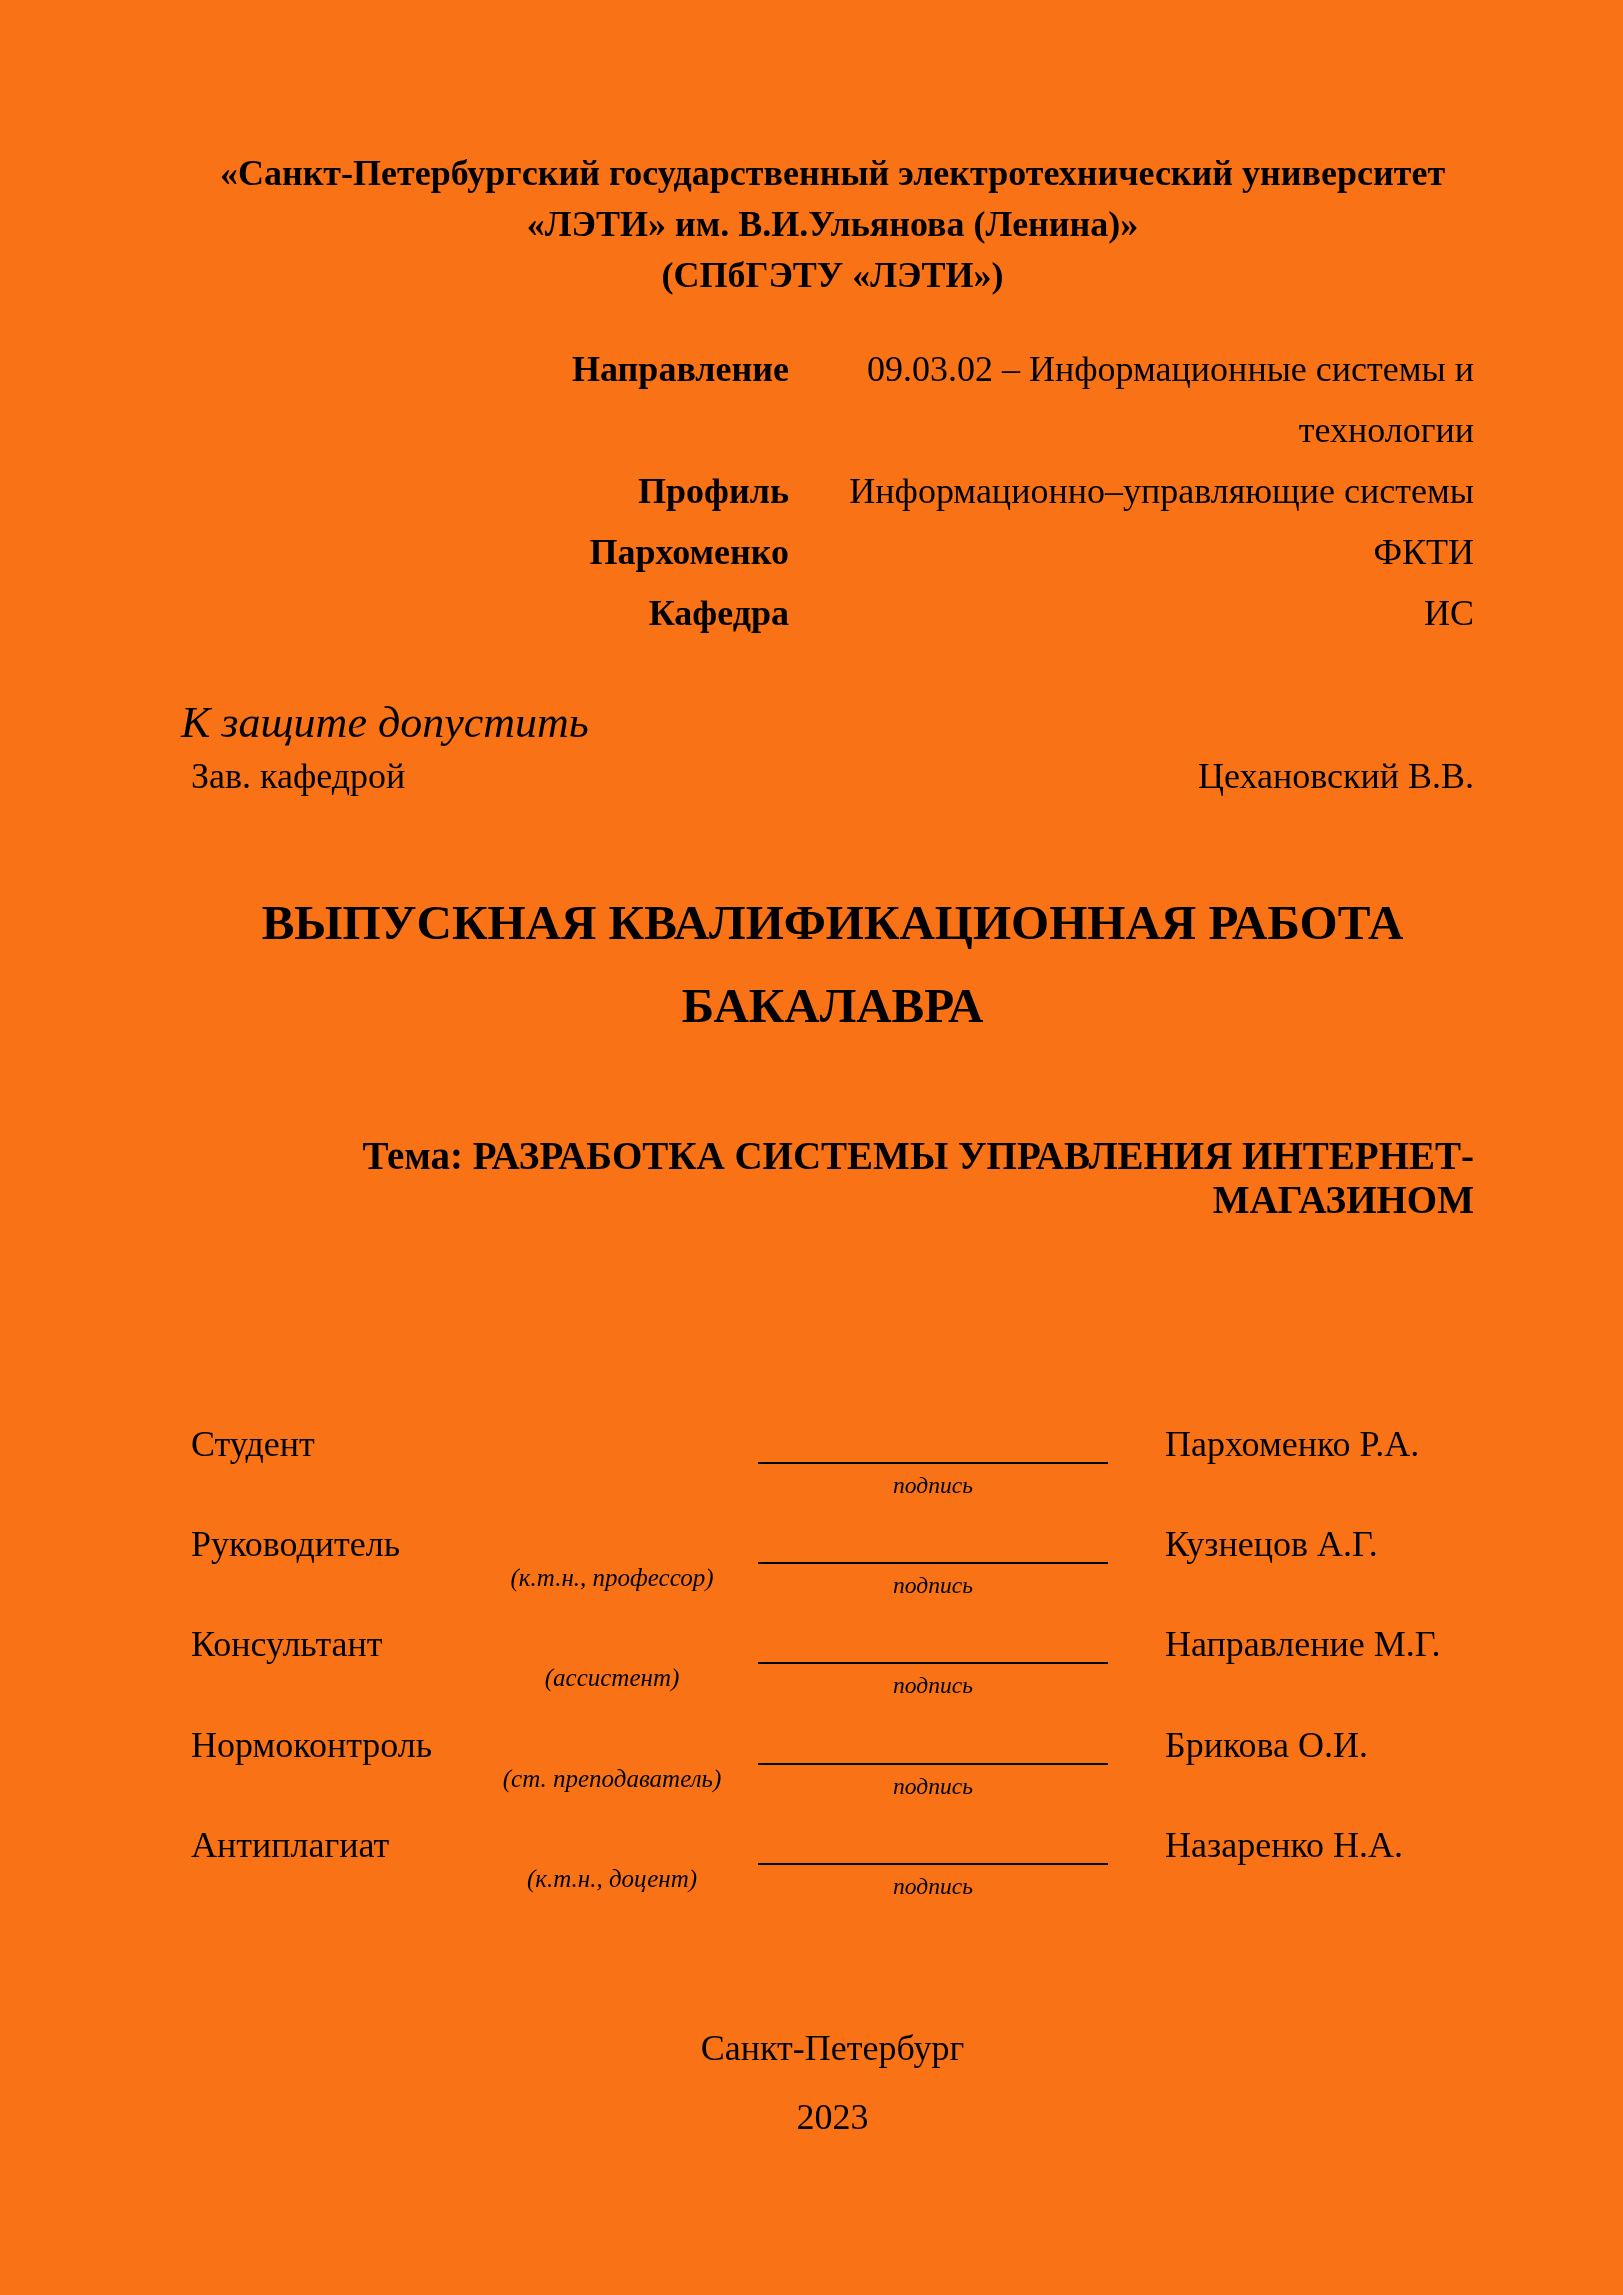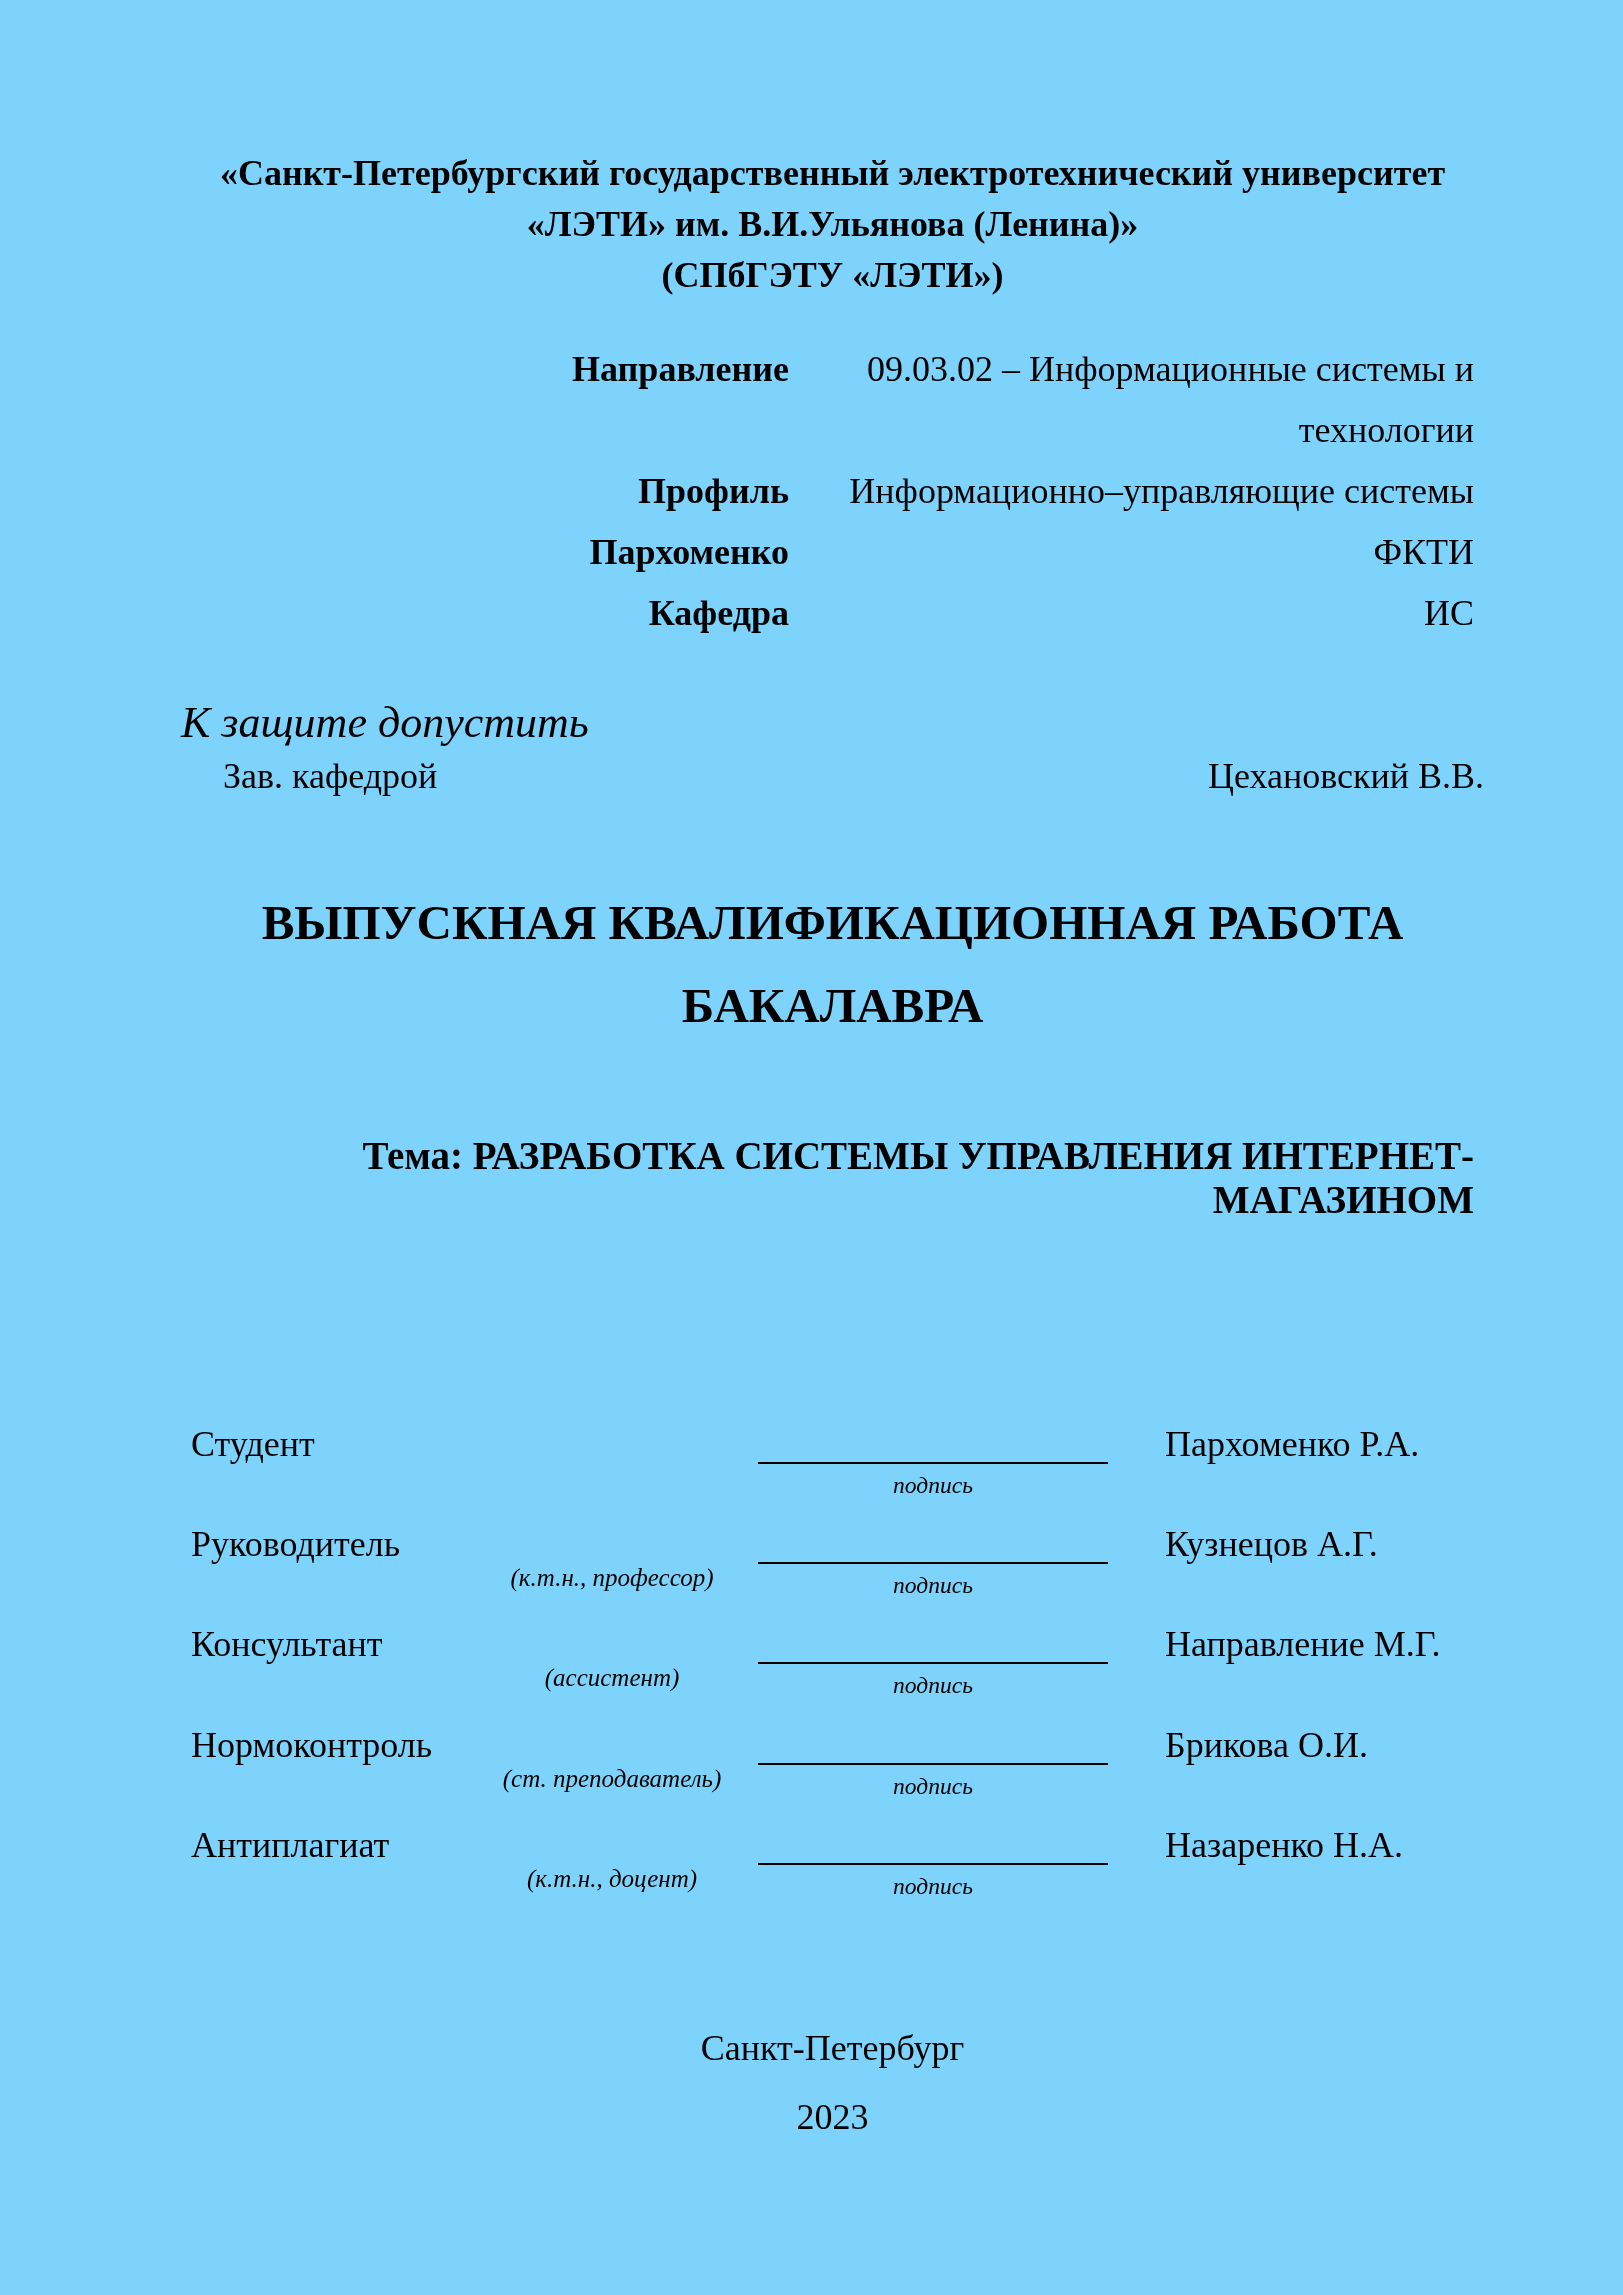--- a/index.html
+++ b/index.html
@@ -5,21 +5,21 @@
   html, body {
     margin: 0;
     padding: 0;
     background: #888;
   }
   .page {
     position: relative;
     width: 1623px;
     height: 2295px;
     margin: 0 auto;
-    background: #7dd3fc;
+    background: #f97316;
     color: #000000;
     font-family: "Liberation Serif", "DejaVu Serif", serif;
     overflow: hidden;
     text-decoration: underline;
   }
   .abs { position: absolute; text-align: right; }
 
   
   .header-block {
     left: 191px;
@@ -45,26 +45,25 @@
 
   
   .admission-line1 {
     left: 181px;
     top: 697px;
     font-size: 44px;
     font-style: italic;
   }
   .admission-line2 {
     left: 191px;
-    right: 139px;
+    right: 149px;
     top: 755px;
     font-size: 36px;
     display: flex;
     justify-content: space-between;
-    margin-left: 32px;
   }
 
   
   .title-block {
     left: 191px;
     right: 149px;
     top: 881px;
     text-align: center;
     font-weight: bold;
     font-size: 49px;

